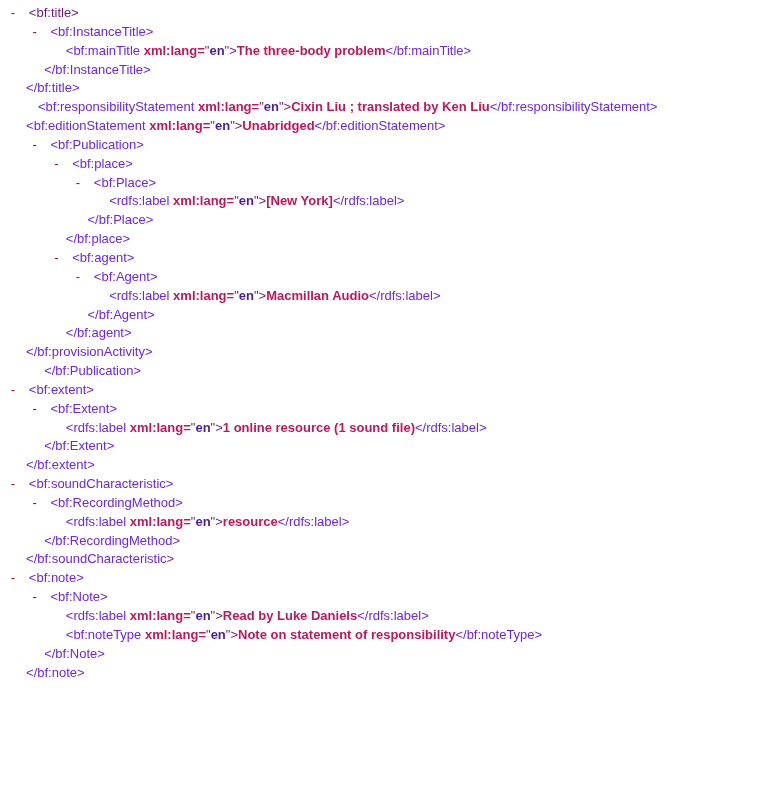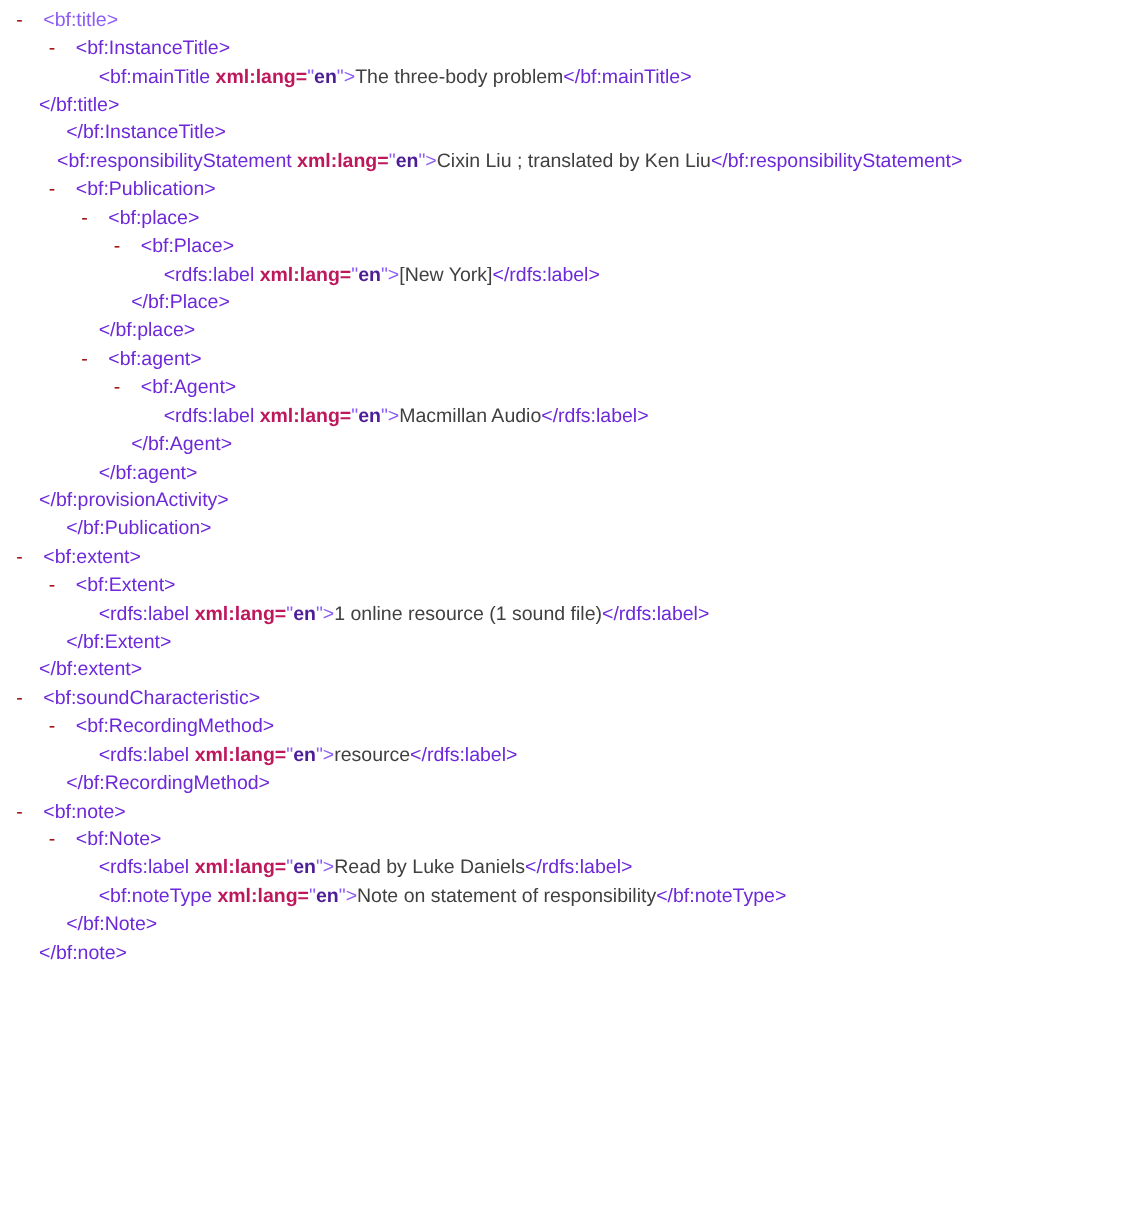--- a/index.html
+++ b/index.html
@@ -16,42 +16,43 @@
   .toggle {
     color: #990000;
     display: inline-block;
     width: 10px;
     text-align: center;
     font-family: Verdana, sans-serif;
   }
   .tag { color: #6d28d9; }
   .attr { color: #be185d; font-weight: bold; }
   .attrval-bold { color: #4c1d95; font-weight: bold; }
-  .content-bold { color: #404040; font-weight: normal; }
-  .blue { color: #8b5cf6; margin-top: 44px; }
+  .content-bold { color: #be185d; font-weight: bold; }
+  .blue { color: #701a75; margin-top: 44px; }
 
   .row { display: block; }
 </style>
 </head>
 <body>
 
 <div>
 
 <div class="row"><span class="toggle">-</span>&nbsp;&nbsp;&nbsp;<span class="blue tag">&lt;bf:title&gt;</span></div>
 
 <div class="row">&nbsp;&nbsp;&nbsp;&nbsp;&nbsp;&nbsp;<span class="toggle">-</span>&nbsp;&nbsp;&nbsp;<span class="tag">&lt;bf:InstanceTitle&gt;</span></div>
 
 <div class="row">&nbsp;&nbsp;&nbsp;&nbsp;&nbsp;&nbsp;&nbsp;&nbsp;&nbsp;&nbsp;&nbsp;&nbsp;&nbsp;&nbsp;&nbsp;&nbsp;<span class="tag">&lt;bf:mainTitle</span><span class="attr"> xml:lang=</span><span class="blue">"</span><span class="attrval-bold">en</span><span class="blue">"</span><span class="blue">&gt;</span><span class="content-bold">The three-body problem</span><span class="tag">&lt;/bf:mainTitle&gt;</span></div>
 
+<div class="row">&nbsp;&nbsp;&nbsp;&nbsp;&nbsp;&nbsp;&nbsp;&nbsp;&nbsp;&nbsp;<span class="tag">&lt;/bf:InstanceTitle&gt;</span></div>
+
 <div class="row">&nbsp;&nbsp;&nbsp;&nbsp;&nbsp;<span class="tag">&lt;/bf:title&gt;</span></div>
-
-<div class="row">&nbsp;&nbsp;&nbsp;&nbsp;&nbsp;&nbsp;&nbsp;&nbsp;&nbsp;&nbsp;<span class="tag">&lt;/bf:InstanceTitle&gt;</span></div>
 
 <div class="row" style="padding-left:30px; text-indent:-30px; margin-left:0;"><span style="padding-left:30px;"></span><span class="tag">&lt;bf:responsibilityStatement</span><span class="attr"> xml:lang=</span><span class="blue">"</span><span class="attrval-bold">en</span><span class="blue">"</span><span class="blue">&gt;</span><span class="content-bold">Cixin Liu ; translated by Ken Liu</span><span class="tag">&lt;/bf:responsibilityStatement&gt;</span></div>
 
+<div class="row">&nbsp;&nbsp;&nbsp;&nbsp;&nbsp;<span class="tag">&lt;bf:editionStatement</span><span class="attr"> xml:lang=</span><span class="blue">"</span><span class="attrval-bold">en</span><span class="blue">"</span><span class="blue">&gt;</span><span class="content-bold">Unabridged</span><span class="tag">&lt;/bf:editionStatement&gt;</span></div>
 
 
 <div class="row">&nbsp;&nbsp;&nbsp;&nbsp;&nbsp;&nbsp;<span class="toggle">-</span>&nbsp;&nbsp;&nbsp;<span class="tag">&lt;bf:Publication&gt;</span></div>
 
 <div class="row">&nbsp;&nbsp;&nbsp;&nbsp;&nbsp;&nbsp;&nbsp;&nbsp;&nbsp;&nbsp;&nbsp;&nbsp;<span class="toggle">-</span>&nbsp;&nbsp;&nbsp;<span class="tag">&lt;bf:place&gt;</span></div>
 
 <div class="row">&nbsp;&nbsp;&nbsp;&nbsp;&nbsp;&nbsp;&nbsp;&nbsp;&nbsp;&nbsp;&nbsp;&nbsp;&nbsp;&nbsp;&nbsp;&nbsp;&nbsp;&nbsp;<span class="toggle">-</span>&nbsp;&nbsp;&nbsp;<span class="tag">&lt;bf:Place&gt;</span></div>
 
 <div class="row">&nbsp;&nbsp;&nbsp;&nbsp;&nbsp;&nbsp;&nbsp;&nbsp;&nbsp;&nbsp;&nbsp;&nbsp;&nbsp;&nbsp;&nbsp;&nbsp;&nbsp;&nbsp;&nbsp;&nbsp;&nbsp;&nbsp;&nbsp;&nbsp;&nbsp;&nbsp;&nbsp;&nbsp;<span class="tag">&lt;rdfs:label</span><span class="attr"> xml:lang=</span><span class="blue">"</span><span class="attrval-bold">en</span><span class="blue">"</span><span class="blue">&gt;</span><span class="content-bold">[New York]</span><span class="tag">&lt;/rdfs:label&gt;</span></div>
 
@@ -85,20 +86,21 @@
 <div class="row">&nbsp;&nbsp;&nbsp;&nbsp;&nbsp;<span class="tag">&lt;/bf:extent&gt;</span></div>
 
 <div class="row"><span class="toggle">-</span>&nbsp;&nbsp;&nbsp;<span class="tag">&lt;bf:soundCharacteristic&gt;</span></div>
 
 <div class="row">&nbsp;&nbsp;&nbsp;&nbsp;&nbsp;&nbsp;<span class="toggle">-</span>&nbsp;&nbsp;&nbsp;<span class="tag">&lt;bf:RecordingMethod&gt;</span></div>
 
 <div class="row">&nbsp;&nbsp;&nbsp;&nbsp;&nbsp;&nbsp;&nbsp;&nbsp;&nbsp;&nbsp;&nbsp;&nbsp;&nbsp;&nbsp;&nbsp;&nbsp;<span class="tag">&lt;rdfs:label</span><span class="attr"> xml:lang=</span><span class="blue">"</span><span class="attrval-bold">en</span><span class="blue">"</span><span class="blue">&gt;</span><span class="content-bold">resource</span><span class="tag">&lt;/rdfs:label&gt;</span></div>
 
 <div class="row">&nbsp;&nbsp;&nbsp;&nbsp;&nbsp;&nbsp;&nbsp;&nbsp;&nbsp;&nbsp;<span class="tag">&lt;/bf:RecordingMethod&gt;</span></div>
 
+<div class="row">&nbsp;&nbsp;&nbsp;&nbsp;&nbsp;<span class="tag">&lt;/bf:soundCharacteristic&gt;</span></div>
 
 <div class="row"><span class="toggle">-</span>&nbsp;&nbsp;&nbsp;<span class="tag">&lt;bf:note&gt;</span></div>
 
 <div class="row">&nbsp;&nbsp;&nbsp;&nbsp;&nbsp;&nbsp;<span class="toggle">-</span>&nbsp;&nbsp;&nbsp;<span class="tag">&lt;bf:Note&gt;</span></div>
 
 <div class="row">&nbsp;&nbsp;&nbsp;&nbsp;&nbsp;&nbsp;&nbsp;&nbsp;&nbsp;&nbsp;&nbsp;&nbsp;&nbsp;&nbsp;&nbsp;&nbsp;<span class="tag">&lt;rdfs:label</span><span class="attr"> xml:lang=</span><span class="blue">"</span><span class="attrval-bold">en</span><span class="blue">"</span><span class="blue">&gt;</span><span class="content-bold">Read by Luke Daniels</span><span class="tag">&lt;/rdfs:label&gt;</span></div>
 
 <div class="row" style="padding-left:128px; text-indent:-128px;"><span style="display:inline-block; width:0;"></span>&nbsp;&nbsp;&nbsp;&nbsp;&nbsp;&nbsp;&nbsp;&nbsp;&nbsp;&nbsp;&nbsp;&nbsp;&nbsp;&nbsp;&nbsp;&nbsp;<span class="tag">&lt;bf:noteType</span><span class="attr"> xml:lang=</span><span class="blue">"</span><span class="attrval-bold">en</span><span class="blue">"</span><span class="blue">&gt;</span><span class="content-bold">Note on statement of responsibility</span><span class="tag">&lt;/bf:noteType&gt;</span></div>
 
 <div class="row">&nbsp;&nbsp;&nbsp;&nbsp;&nbsp;&nbsp;&nbsp;&nbsp;&nbsp;&nbsp;<span class="tag">&lt;/bf:Note&gt;</span></div>

